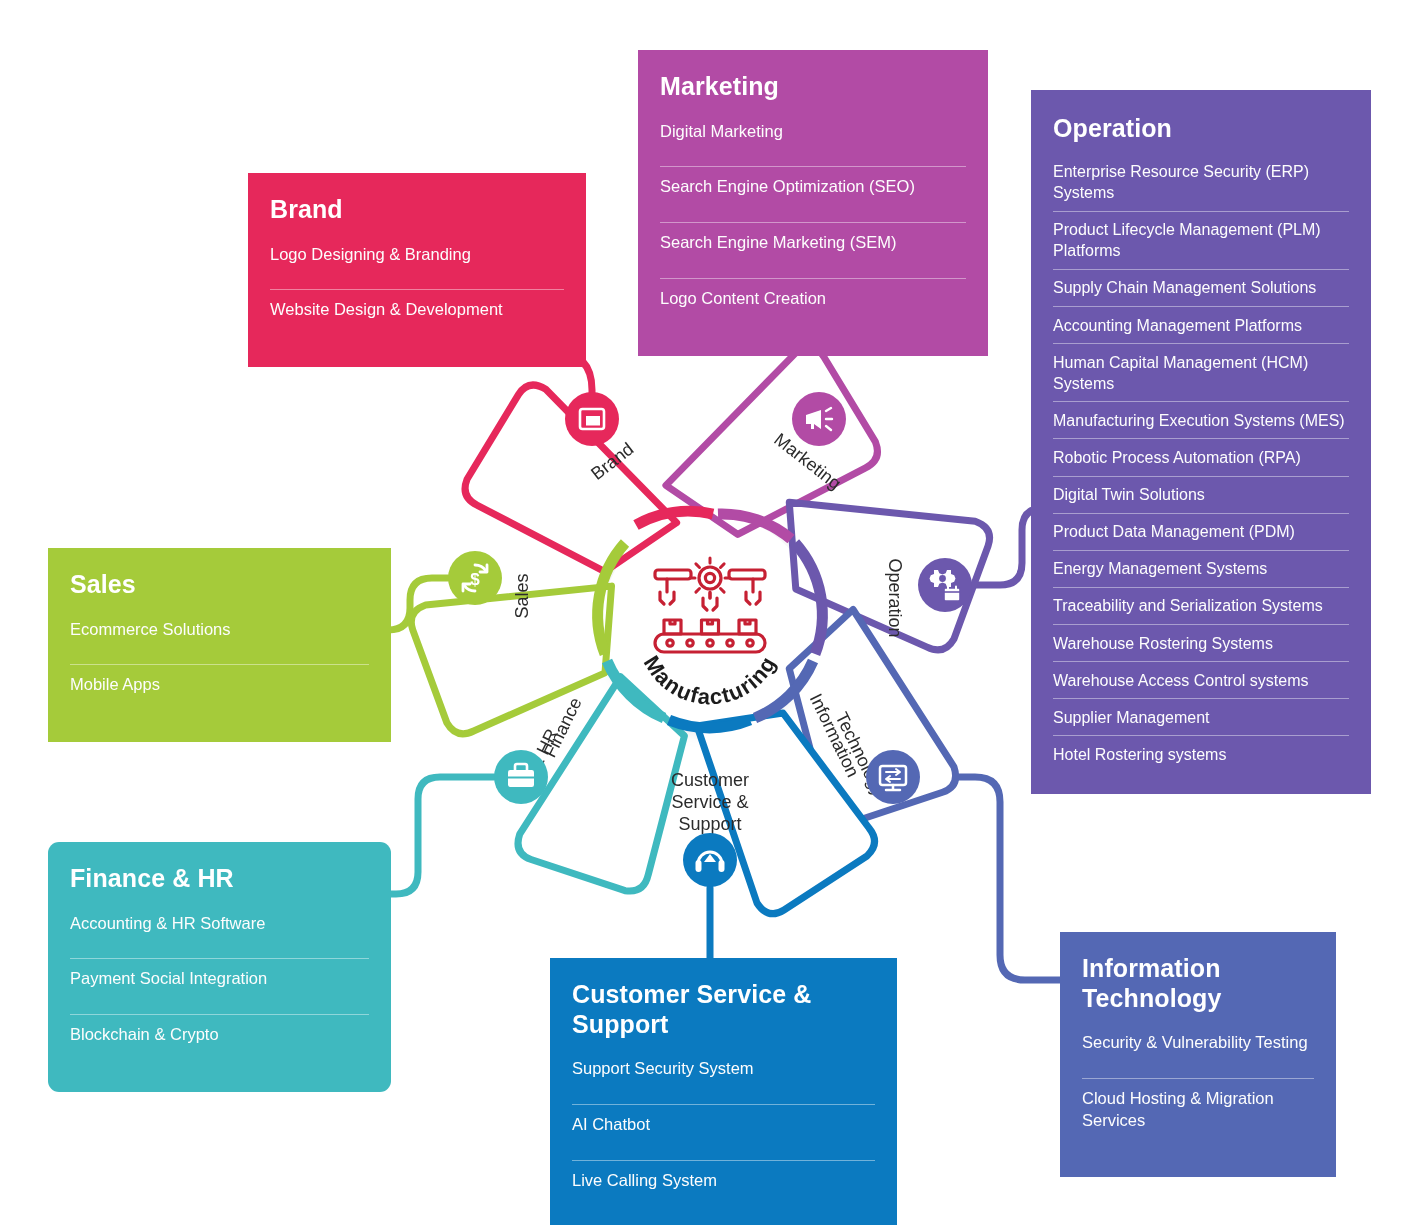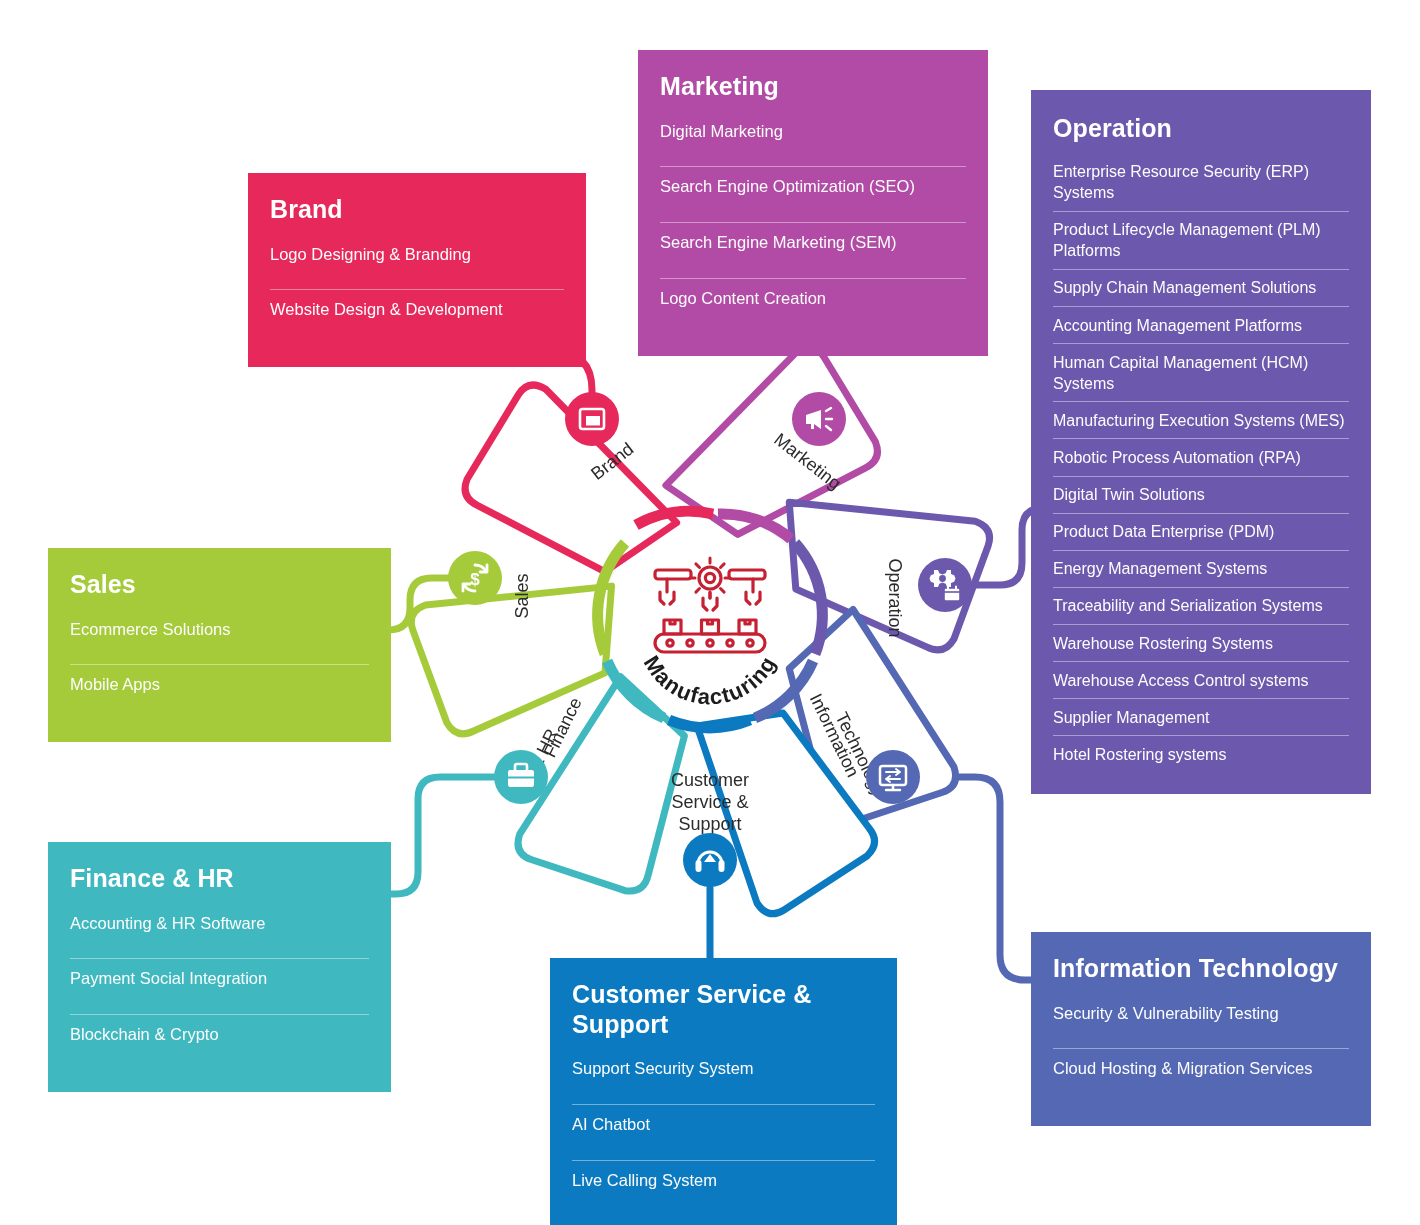--- a/index.html
+++ b/index.html
@@ -36,23 +36,23 @@
     border-bottom:1px solid rgba(255,255,255,.42);
     color:#fdfdfd;
   }
   .card-list li:last-child{border-bottom:none;}
 
   #card-brand{left:248px;top:173px;width:338px;}
   #card-marketing{left:638px;top:50px;width:350px;}
   #card-operation{left:1031px;top:90px;width:340px;padding-top:24px;}
   #card-operation .card-list li{font-size:16px;padding:7.5px 0;}
   #card-sales{left:48px;top:548px;width:343px;}
-  #card-finance{left:48px;top:842px;width:343px;}
+  #card-finance{left:48px;top:842px;width:343px;border-radius:11px;}
   #card-customer{left:550px;top:958px;width:347px;}
-  #card-it{left:1031px;top:932px;width:340px;}
+  #card-it{left:1060px;top:932px;width:276px;}
   svg{display:block;}
   .pt{font-family:"Liberation Sans",sans-serif;}
 </style>
 </head>
 <body>
 
 <div id="stage">
 
   <svg id="diagram" width="1420" height="1225" viewBox="0 0 1420 1225" style="position:absolute;left:0;top:0;z-index:2;">
     <defs>
@@ -258,21 +258,21 @@
     <div class="card-title">Operation</div>
     <ul class="card-list">
       <li>Enterprise Resource Security (ERP) Systems</li>
       <li>Product Lifecycle Management (PLM) Platforms</li>
       <li>Supply Chain Management Solutions</li>
       <li>Accounting Management Platforms</li>
       <li>Human Capital Management (HCM) Systems</li>
       <li>Manufacturing Execution Systems (MES)</li>
       <li>Robotic Process Automation (RPA)</li>
       <li>Digital Twin Solutions</li>
-      <li>Product Data Enterprise (PDM)</li>
+      <li>Product Data Management (PDM)</li>
       <li>Energy Management Systems</li>
       <li>Traceability and Serialization Systems</li>
       <li>Warehouse Rostering Systems</li>
       <li>Warehouse Access Control systems</li>
       <li>Supplier Management</li>
       <li>Hotel Rostering systems</li>
     </ul>
   </div>
 
   <div class="card" id="card-it" style="background: rgb(84, 104, 180);">

